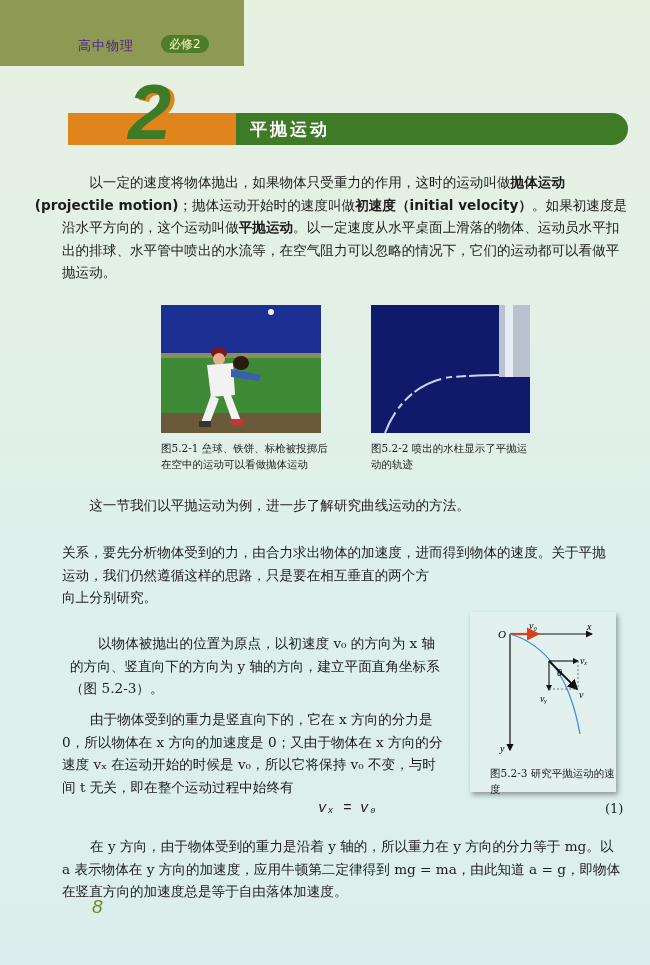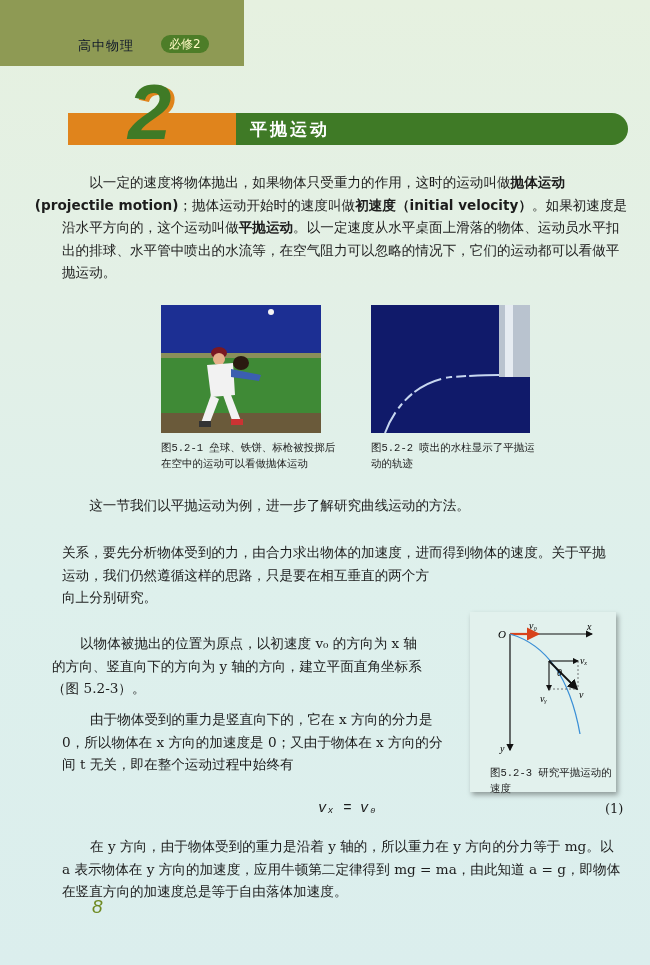--- a/index.html
+++ b/index.html
@@ -7,21 +7,21 @@
     width:650px; height:965px; position:relative; overflow:hidden;
     background: linear-gradient(180deg,#e6f1e0 0%,#e3f0e6 30%,#def0ec 60%,#dbeeed 100%);
     font-family: "DejaVu Serif", "Liberation Serif", serif;
     color:#1c1c1c;
   }
   .header-band {
     position:absolute; left:0; top:0; width:244px; height:66px;
     background:#8e9a54;
   }
   .header-band .book {
-    position:absolute; left:78px; top:37px; font-size:13px; color:#0f172a;
+    position:absolute; left:78px; top:37px; font-size:13px; color:#4c1d95;
     font-family:"DejaVu Sans", sans-serif; letter-spacing:1px;
   }
   .header-band .vol {
     position:absolute; left:161px; top:35px; height:18px; padding:0 8px;
     border-radius:9px; background:#4d7d28; color:#fef9c3; font-size:12px; line-height:18px;
     font-family:"DejaVu Sans", sans-serif;
   }
   .chapter-bar {
     position:absolute; left:68px; top:113px; width:560px; height:32px;
   }
@@ -33,21 +33,21 @@
   }
   .chapter-num {
     position:absolute; left:128px; top:72px; font-size:78px; font-weight:bold; font-style:italic;
     color:#3f7a26; text-shadow:4px 2px 0 #e0841c; line-height:80px;
     font-family:"Liberation Sans", sans-serif;
   }
   .para { position:absolute; font-size:13.6px; line-height:22.6px; }
   .para b { font-family:"DejaVu Sans", sans-serif; font-weight:bold; }
   .indent { text-indent:2em; }
   .photo { position:absolute; }
-  .caption { position:absolute; font-size:10.5px; line-height:16px; color:#222;font-family:Liberation Mono, monospace; }
+  .caption { position:absolute; font-size:10.5px; line-height:16px; color:#222; }
   .keyword {
     font-family:"DejaVu Sans", sans-serif; font-weight:bold;
     background:linear-gradient(180deg,transparent 55%,#c9d68a 55%);
   }
   .figbox {
     position:absolute; left:470px; top:612px; width:146px; height:180px;
     background:#e2f1ed; box-shadow:2px 3px 5px rgba(0,0,0,0.35);
   }
   .eq { position:absolute; font-size:14px; font-style:italic; }
   .eqnum { position:absolute; font-size:13px; }
@@ -107,29 +107,30 @@
 </div>
 
 <div class="para indent" style="left:62px; top:494px; width:566px;">这一节我们以平抛运动为例，进一步了解研究曲线运动的方法。</div>
 
 <div class="para" style="left:62px; top:541px; width:566px;">
   <div>关系，要先分析物体受到的力，由合力求出物体的加速度，进而得到物体的速度。关于平抛</div>
   <div>运动，我们仍然遵循这样的思路，只是要在相互垂直的两个方</div>
   <div>向上分别研究。</div>
 </div>
 
-<div class="para" style="left:52px; top:632px; width:400px;">
+<div class="para" style="left:70px; top:632px; width:400px;">
   <div style="padding-left:28px;">以物体被抛出的位置为原点，以初速度 v₀ 的方向为 x 轴</div>
   <div>的方向、竖直向下的方向为 y 轴的方向，建立平面直角坐标系</div>
   <div>（图 5.2-3）。</div>
 </div>
 
 <div class="para" style="left:62px; top:708px; width:400px;">
   <div style="padding-left:28px;">由于物体受到的重力是竖直向下的，它在 x 方向的分力是</div>
   <div>0，所以物体在 x 方向的加速度是 0；又由于物体在 x 方向的分</div>
+  <div>速度 vₓ 在运动开始的时候是 v₀，所以它将保持 v₀ 不变，与时</div>
   <div>间 t 无关，即在整个运动过程中始终有</div>
 </div>
 
 <div class="figbox">
   <svg width="146" height="150">
     <defs>
       <marker id="ah" markerWidth="6" markerHeight="6" refX="5" refY="3" orient="auto">
           <path d="M0,0 L6,3 L0,6 Z" fill="#111"></path>
         </marker>
       <marker id="ahr" markerWidth="6" markerHeight="6" refX="5" refY="3" orient="auto">

